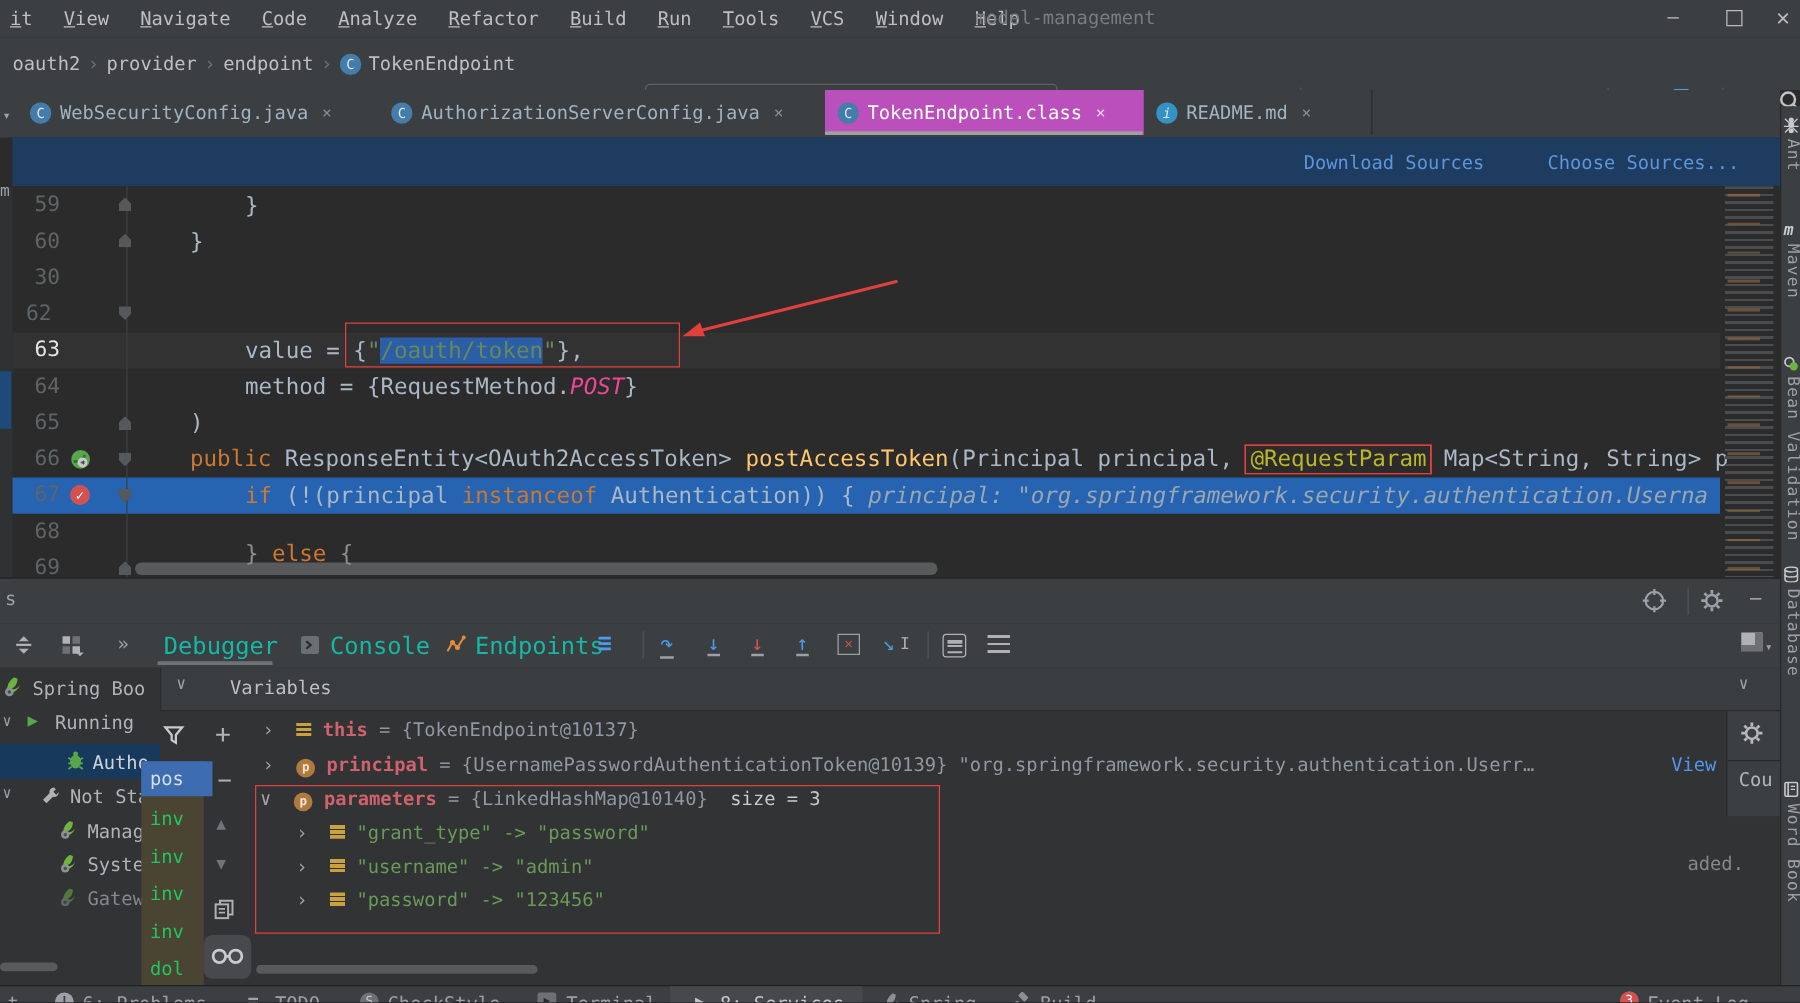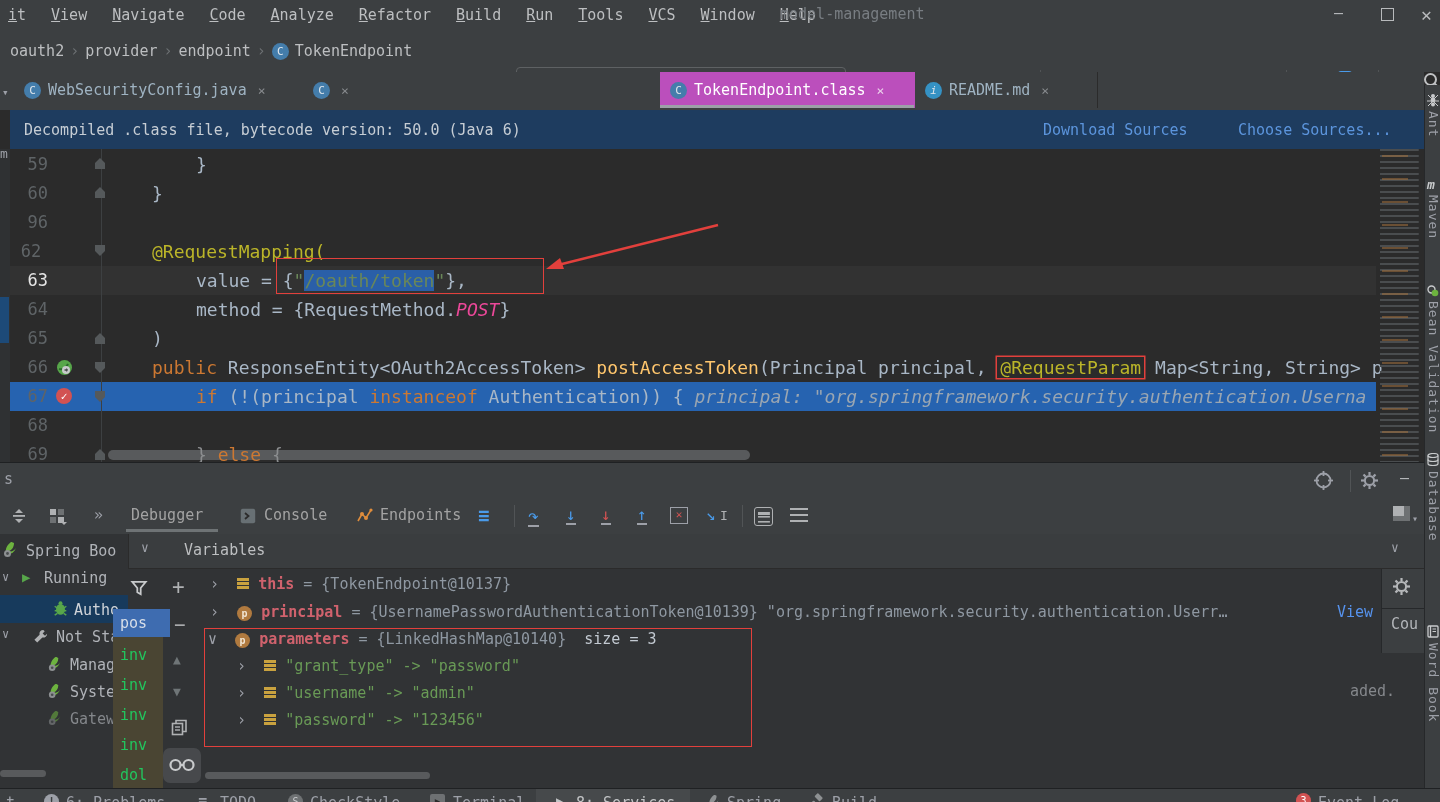--- a/index.html
+++ b/index.html
@@ -38,21 +38,21 @@
   .kw{color:#cc7832;} .ann{color:#bbb529;} .str{color:#6a8759;} .mtd{color:#ffc66d;}
   .cnst{color:#ec4899;font-style:italic;}
   .hint{color:#9aa6b2;font-style:italic;}
   .selhl{background:#2a5fa8;}
   .annbox{box-shadow:0 0 0 1.5px #e2403c;padding:0 3px;}
   .fold{position:absolute;left:95px;width:10px;height:11px;background:#55595b;}
   .fold-d{clip-path:polygon(0 0,100% 0,100% 55%,50% 100%,0 55%);}
   .fold-u{clip-path:polygon(50% 0,100% 45%,100% 100%,0 100%,0 45%);}
   .redbox{position:absolute;border:1.5px solid #e2403c;}
   
-  .dtab{font-size:15px;color:#a3a3a3;}
+  .dtab{font-size:19px;color:#14b8a6;}
   .dico{font-size:16px;line-height:1;}
   .vrow{position:absolute;font-size:15px;white-space:pre;}
   .vname{color:#d0626d;font-weight:bold;}
   .vval{color:#8f98a2;}
   .ventry{color:#699a56;}
   .chev{color:#9da0a8;}
   .rowsicon{display:inline-block;width:12px;height:11px;background:repeating-linear-gradient(180deg,#c9a23f 0 3px,#313335 3px 4px);}
   .picon{display:inline-flex;width:15px;height:15px;border-radius:50%;background:#b07a3f;color:#f2e6d4;font-size:10px;align-items:center;justify-content:center;font-weight:bold;}
   .svc{position:absolute;font-size:15px;color:#b0b3b8;white-space:pre;}
   .frame{position:absolute;left:113px;width:50px;height:28px;font-size:15px;color:#22c55e;display:flex;align-items:center;padding-left:7px;}
@@ -189,54 +189,54 @@
   <div class="abs bar" style="left:0;top:72px;width:1424px;height:38px;border-bottom:1px solid #2b2b2b;">
     <span class="abs chev" style="left:2px;top:14px;font-size:11px;">▾</span>
   </div>
   <div class="tab" style="left:14px;width:288px;">
     <span class="cicon">C</span>
     <span>WebSecurityConfig.java</span>
     <span class="x">×</span>
   </div>
   <div class="tab" style="left:303px;width:356px;">
     <span class="cicon">C</span>
+    <span>AuthorizationServerConfig.java</span>
     <span class="x">×</span>
   </div>
   <div class="tab tab-active" style="left:660px;width:254px;">
     <span class="cicon">C</span>
     <span>TokenEndpoint.class</span>
     <span class="x">×</span>
   </div>
   <div class="tab" style="left:915px;width:162px;">
     <span class="cicon" style="background:#3592c4;font-style:italic;">i</span>
     <span>README.md</span>
     <span class="x">×</span>
   </div>
   <div class="tab-underline" style="left:660px;width:254px;"></div>
 
   <div class="banner">
-    <span style="padding-left:14px;color:#c6cdd4;">Decompiled .class file, bytecode version: 50.0 (Java 6)</span>
     <span class="abs banner-link" style="left:1033px;">Download Sources</span>
     <span class="abs banner-link" style="left:1228px;">Choose Sources...</span>
   </div>
 
   <div class="abs" style="left:0;top:149px;width:1424px;height:313px;background:#2b2b2b;overflow:hidden;">
 
     <div class="abs" style="left:0;top:0;width:10px;height:313px;background:#2f3133;"></div>
 
     <span class="abs" style="left:0;top:-3px;color:#9da0a8;font-size:13px;">m</span>
     <div class="abs" style="left:0;top:148px;width:9px;height:46px;background:#1d4a78;"></div>
 
     <div class="abs" style="left:10px;top:117px;width:1366px;height:29px;background:#323232;"></div>
     <div class="abs" style="left:10px;top:233px;width:1366px;height:29px;background:#2663b0;"></div>
 
     <div class="abs" style="left:101px;top:0;width:1px;height:313px;background:#3d4042;"></div>
     <span class="lnum" style="left:14px;top:1px;">59</span>
     <span class="lnum" style="left:14px;top:30px;">60</span>
-    <span class="lnum" style="left:14px;top:59px;">96</span>
+    <span class="lnum" style="left:14px;top:59px;">30</span>
     <span class="lnum" style="left:14px;top:88px;text-align:center;">62</span>
     <span class="lnum" style="left:14px;top:117px;color:#e5e5e5;">63</span>
     <span class="lnum" style="left:14px;top:146px;">64</span>
     <span class="lnum" style="left:14px;top:175px;">65</span>
     <span class="lnum" style="left:14px;top:204px;">66</span>
     <span class="lnum" style="left:14px;top:233px;">67</span>
     <span class="lnum" style="left:14px;top:262px;">68</span>
     <span class="lnum" style="left:14px;top:291px;">69</span>
 
     <div class="fold fold-u" style="top:9px;"></div>
@@ -254,27 +254,26 @@
         <path d="M8.5 11h3m0 0l-1.3-1.3M11.5 11l-1.3 1.3" stroke="#4a4d4f" stroke-width="1.3" fill="none"></path>
       </svg>
     <div class="abs" style="left:56px;top:239px;width:16px;height:16px;border-radius:50%;background:#d25252;color:#fff;font-size:11px;display:flex;align-items:center;justify-content:center;">
         <span>✓</span>
       </div>
 
     <div class="abs scrollthumb" style="left:108px;top:301px;width:642px;height:10px;"></div>
 
     <div class="code" style="left:196px;top:1px;"><span>}</span></div>
     <div class="code" style="left:152px;top:30px;"><span>}</span></div>
-    <div class="code ann" style="left:152px;top:88px;"><span>@RequestMapping(</span></div>
     <div class="code" style="left:196px;top:117px;"><span>value = {</span><span class="str">"</span><span class="str selhl">/oauth/token</span><span class="str">"</span><span>},</span></div>
     <div class="code" style="left:196px;top:146px;"><span>method = {RequestMethod.</span><span class="cnst">POST</span><span>}</span></div>
     <div class="code" style="left:152px;top:175px;"><span>)</span></div>
     <div class="code" style="left:152px;top:204px;"><span class="kw">public</span><span> ResponseEntity&lt;OAuth2AccessToken&gt; </span><span class="mtd">postAccessToken</span><span>(Principal principal, </span><span class="ann annbox">@RequestParam</span><span> Map&lt;String, String&gt; p</span></div>
     <div class="code" style="left:196px;top:233px;"><span class="kw">if</span><span> (!(principal </span><span class="kw">instanceof</span><span> Authentication)) { </span><span class="hint">principal: "org.springframework.security.authentication.Userna</span></div>
-    <div class="code" style="left:196px;top:291px;color:#8b8d8f;"><span>} </span><span class="kw">else</span><span> {</span></div>
+    <div class="code" style="left:196px;top:280px;color:#8b8d8f;"><span>} </span><span class="kw">else</span><span> {</span></div>
 
     <div class="redbox" style="left:276px;top:109px;width:266px;height:34px;"></div>
 
     <svg class="abs" style="left:540px;top:62px;" width="195" height="70">
         <line x1="178" y1="14" x2="18" y2="54" stroke="#e2403c" stroke-width="2.5"></line>
         <polygon points="6,58 20,47 24,58" fill="#e2403c"></polygon>
       </svg>
 
     <div class="abs minimap" style="left:1378px;top:0;width:44px;height:313px;"></div>
   </div>

